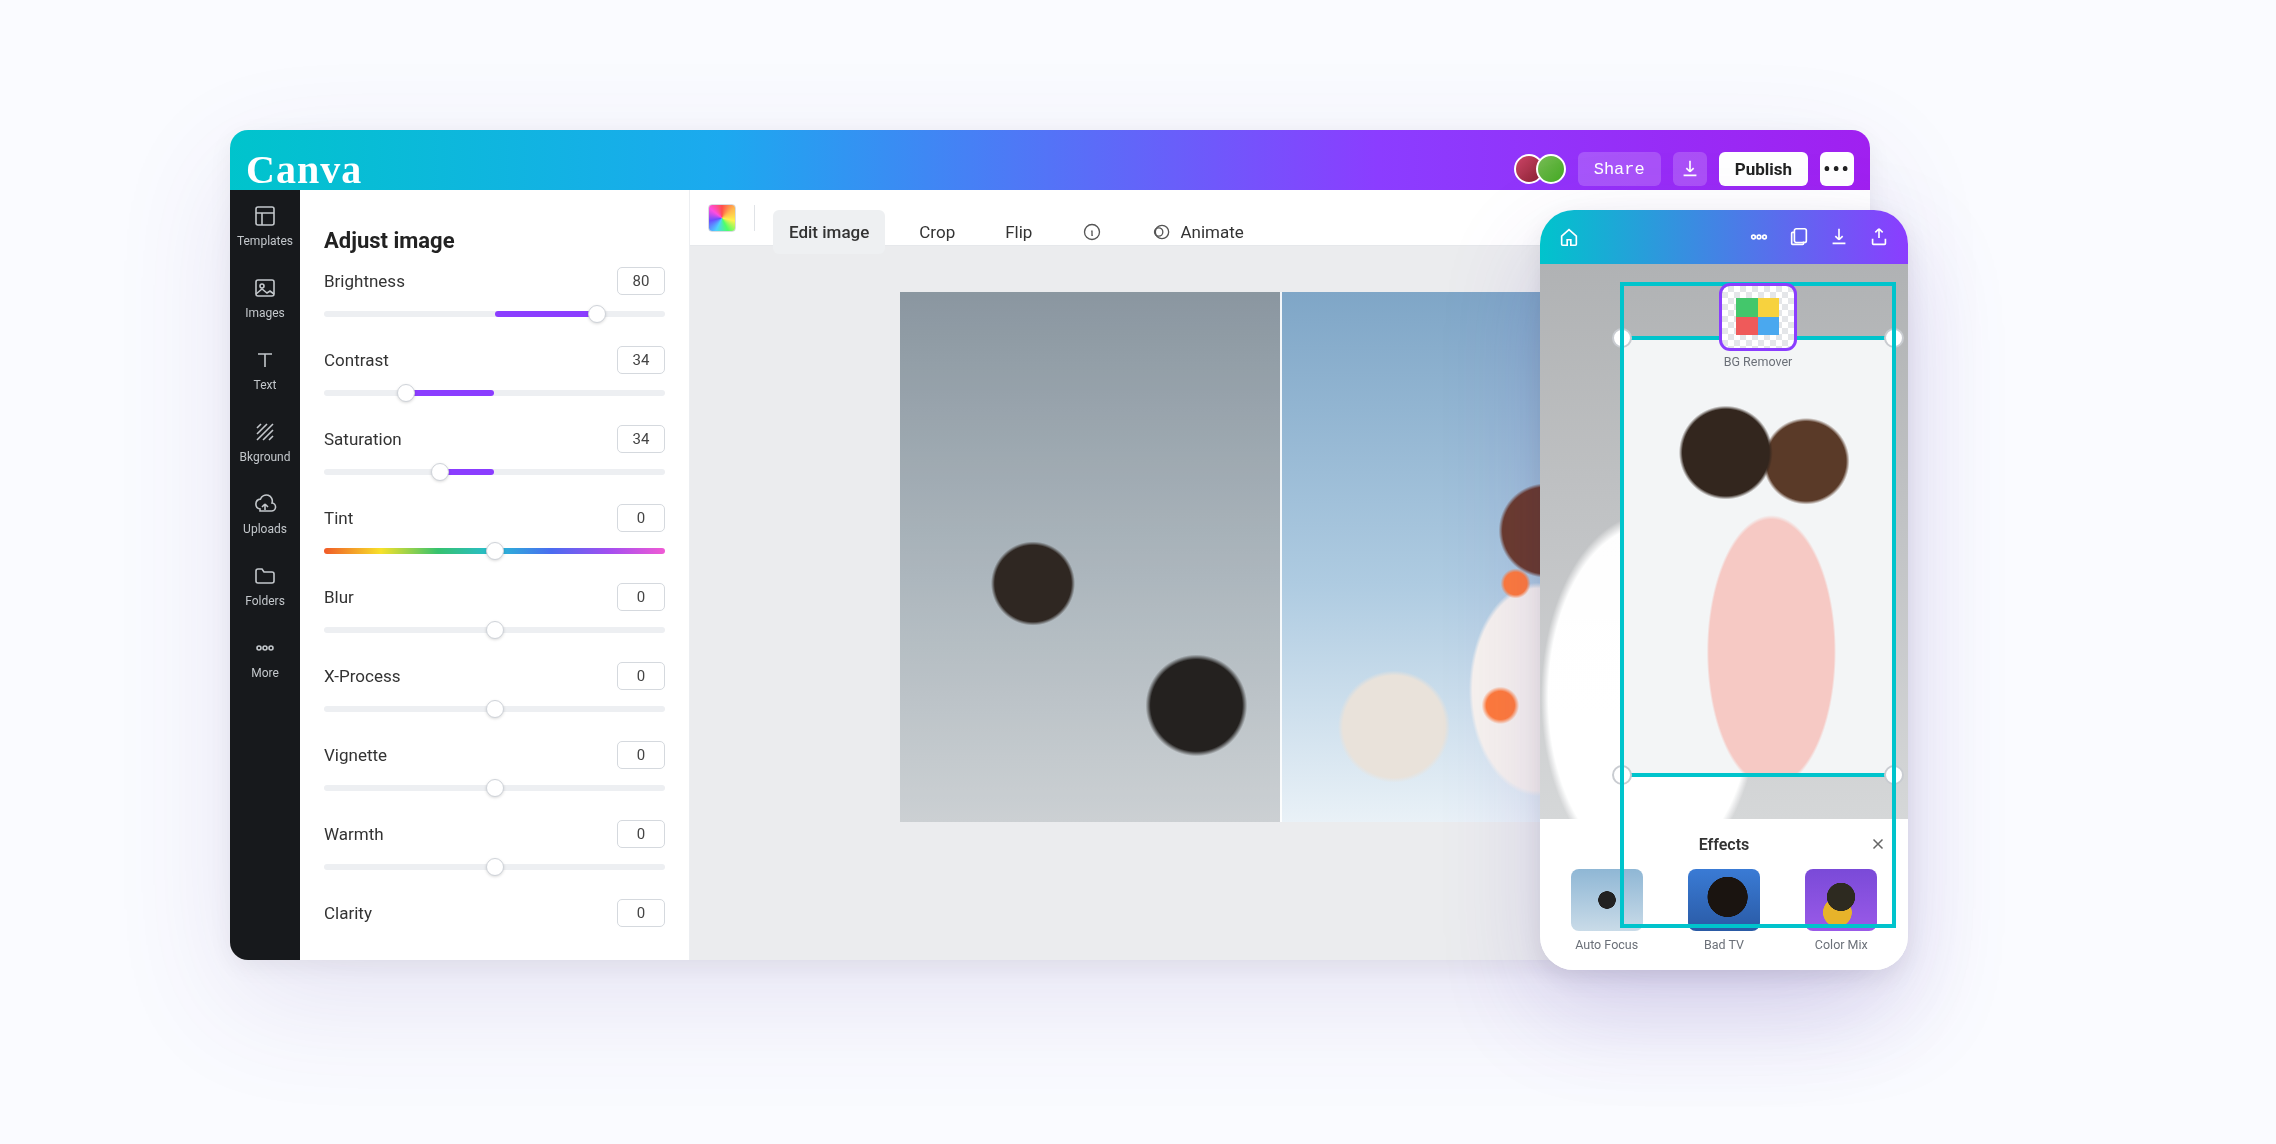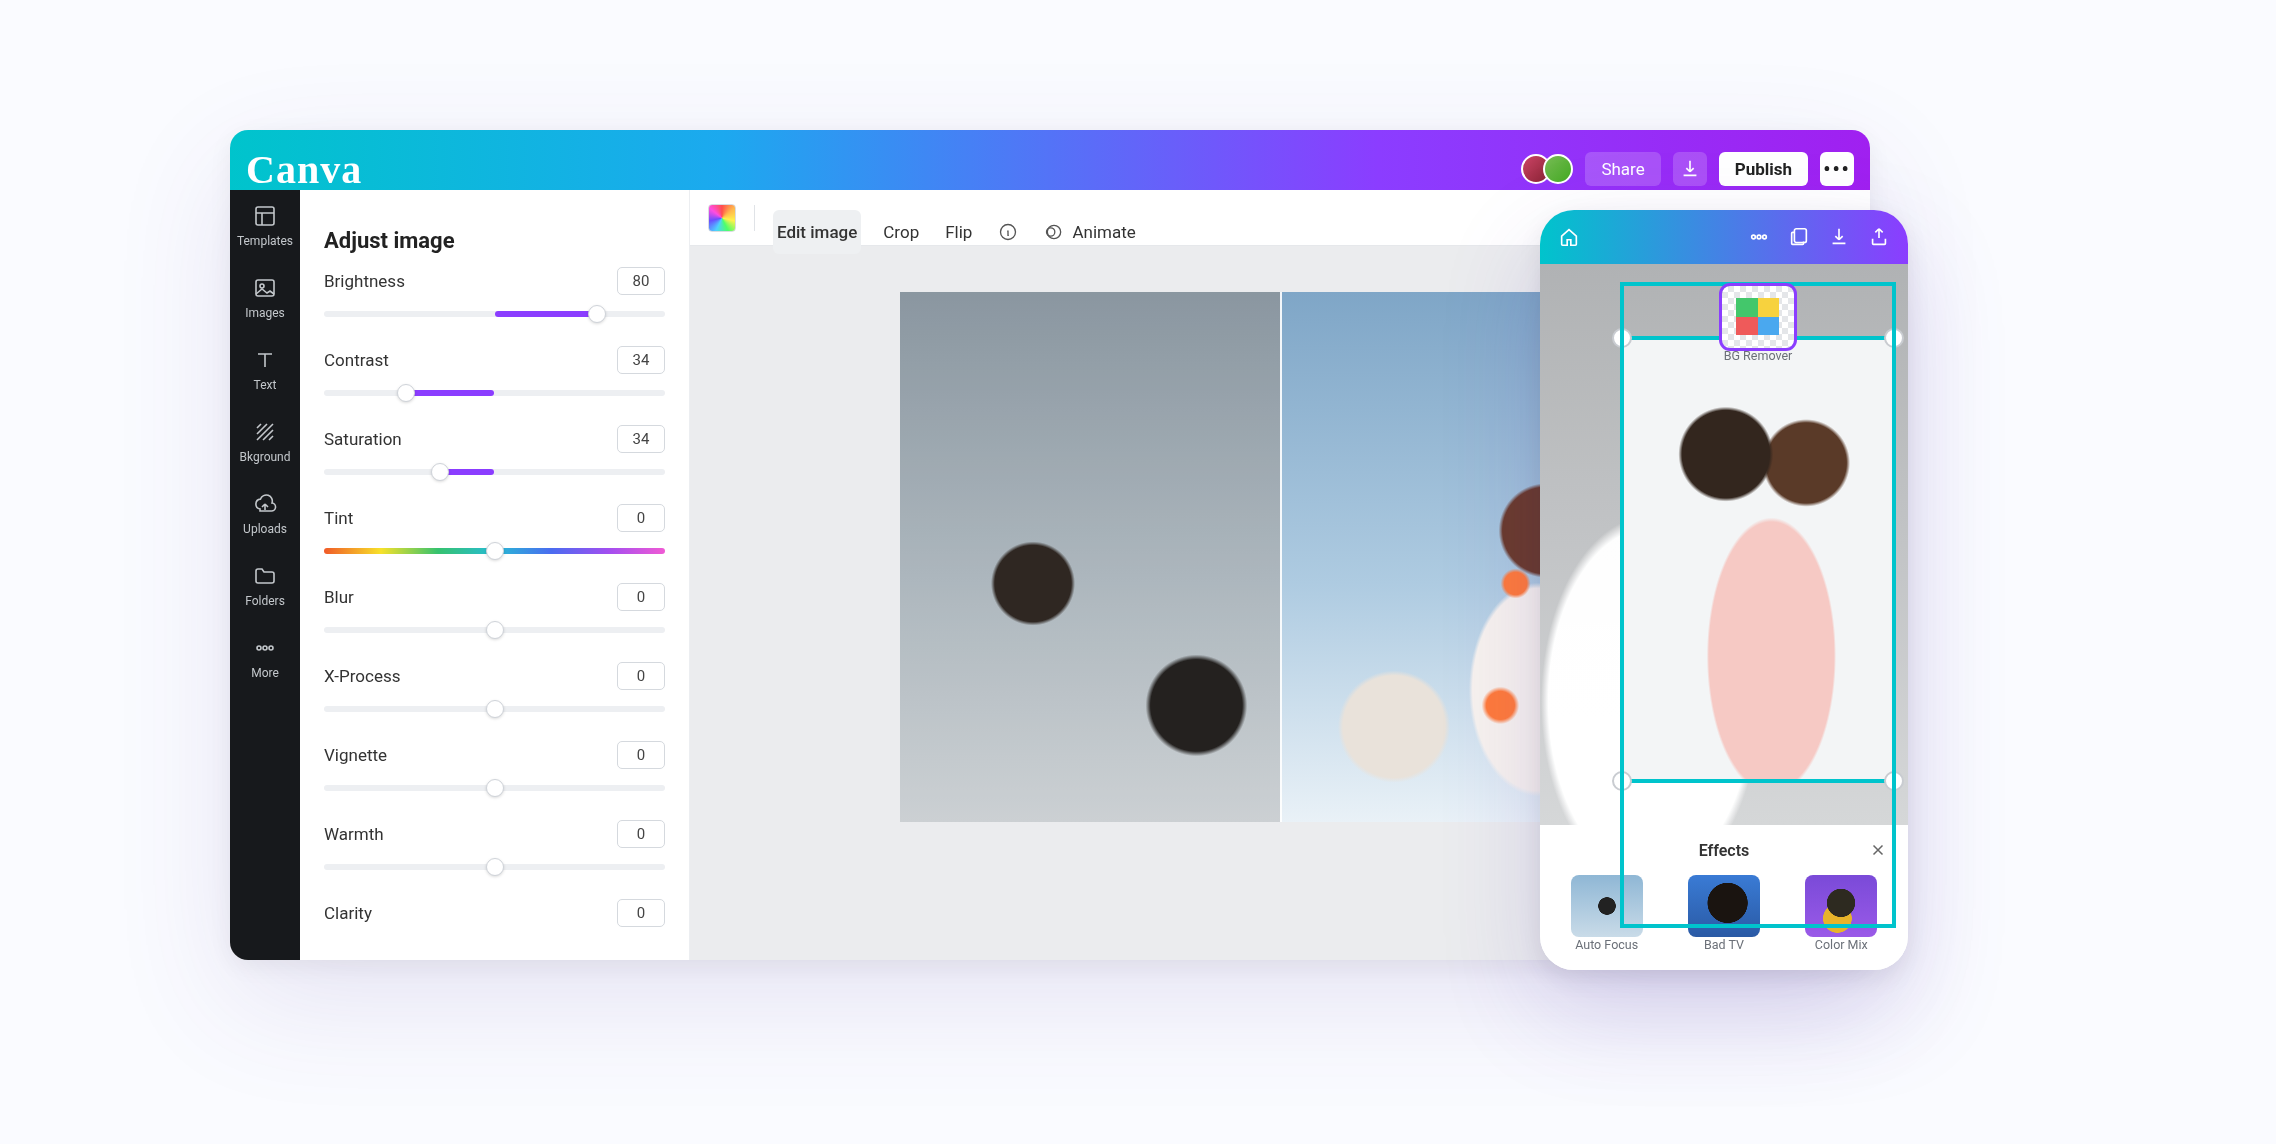--- a/index.html
+++ b/index.html
@@ -24,21 +24,21 @@
   }
   .logo { font-family: "Brush Script MT","Segoe Script",cursive; font-size: 40px; font-weight:700; letter-spacing:1px; flex:0 0 auto; }
   .top-spacer { flex:1; }
   .avatars { display:flex; }
   .avatars .av { width:30px; height:30px; border-radius:50%; border:2px solid #fff; margin-left:-8px; }
   .av1{background:linear-gradient(135deg,#c46,#823);} .av2{background:linear-gradient(135deg,#7b5,#4a2);}
   .hdr-btn {
     height:34px; padding:0 16px; border-radius:6px; font-size:17px; display:flex; align-items:center; justify-content:center;
     margin-left:12px; cursor:pointer; color:#fff;
   }
-  .hdr-ghost { background:rgba(255,255,255,.18); }
+  .hdr-ghost { background:rgba(255,255,255,.18);font-family:Liberation Mono, monospace; }
   .hdr-icon { width:34px; padding:0; }
   .hdr-white { background:#fff; color:#222; font-weight:700; }
   .hdr-dots { width:34px; font-size:20px; letter-spacing:2px; }
 
   .body { position:absolute; top:60px; bottom:0; left:0; right:0; display:flex; }
   
   .rail { width:70px; background:#17191c; display:flex; flex-direction:column; padding-top:0; }
   .rail-item { color:#c3c7cb; display:flex; flex-direction:column; align-items:center; padding:14px 0; cursor:pointer; gap:6px;}
   .rail-item span { font-size:12px; }
   .rail-ico { width:24px; height:24px; stroke:#c3c7cb; fill:none; stroke-width:1.6; }
@@ -73,21 +73,21 @@
   .canvas-area { flex:1; background:#ebecee; display:flex; flex-direction:column; }
   .toolbar {
     height:56px; background:#fff; display:flex; align-items:center; gap:18px; padding:0 18px;
     border-bottom:1px solid #e6e8eb; font-size:17px; color:#333;
   }
   .swatch { width:28px; height:28px; border-radius:4px;
     background:conic-gradient(#ff4d4d,#ffb84d,#fff24d,#4dff6a,#4dd2ff,#6a4dff,#ff4de1,#ff4d4d);
     border:1px solid #d9dce1;
   }
   .tb-sep { width:1px; height:26px; background:#e0e3e7; }
-  .tb-btn { height:44px; padding:0 4px; border-radius:6px; display:flex; align-items:center; gap:8px; cursor:pointer;margin-top:28px; }
+  .tb-btn { height:44px; padding:0 16px; border-radius:6px; display:flex; align-items:center; gap:8px; cursor:pointer;margin-top:28px; }
   .tb-btn.pill { background:#eef0f2; font-weight:500;}
   .tb-ico { width:20px; height:20px; stroke:#555; fill:none; stroke-width:1.6; }
 
   .stage { flex:1; display:flex; align-items:flex-start; justify-content:center; padding-top:46px; }
   .artboard {
     width:760px; height:530px; position:relative; background:#fff;
   }
   .art-left,.art-right{position:absolute;top:0;bottom:0;}
   .art-left{left:0;width:50%;
     background:
@@ -149,21 +149,21 @@
       linear-gradient(180deg,#f3f5f6 0%,#f3f5f6 100%);
   }
 
   .m-effects {
     background:#fff; padding:10px 14px 18px; box-shadow:0 -8px 24px rgba(0,0,0,.06);
   }
   .m-eff-head{ display:flex; align-items:center; justify-content:center; position:relative; height:30px;}
   .m-eff-title{ font-size:16px; font-weight:600; color:#333;}
   .m-eff-close{ position:absolute; right:4px; width:24px; height:24px; display:flex; align-items:center; justify-content:center; cursor:pointer; color:#666;}
   .m-eff-row{ display:flex; gap:12px; margin-top:10px; }
-  .m-eff-item{ flex:1; display:flex; flex-direction:column; align-items:center; gap:0; cursor:pointer;}
+  .m-eff-item{ flex:1; display:flex; flex-direction:column; align-items:center; gap:6px; cursor:pointer;}
   .m-eff-thumb{ width:72px; height:62px; border-radius:8px; }
   .m-eff-item.sel .m-eff-thumb{ outline:3px solid #8b3dff; outline-offset:0; }
   .eth0{background:
       conic-gradient(#f7d23e 0 90deg,#4aa8ef 0 180deg,#ef5a5a 0 270deg,#43c76b 0) center/60% 60% no-repeat,
       repeating-conic-gradient(#e4e6e9 0 25%,#fff 0 50%) 0 0/12px 12px;}
   .eth1{background:radial-gradient(circle at 50% 50%,#222 0 18%,transparent 19%),linear-gradient(#8fb7d5,#c9dbe8);}
   .eth2{background:radial-gradient(circle at 55% 45%,#1a1410 0 38%,transparent 39%),linear-gradient(#3a7bd5,#2a5aa5);}
   .eth3{background:radial-gradient(circle at 50% 45%,#2d2a20 0 28%,transparent 29%),
         radial-gradient(circle at 45% 70%,#e7b32a 0 24%,transparent 25%),
         linear-gradient(#7a4ad8,#9a5ae8);}

